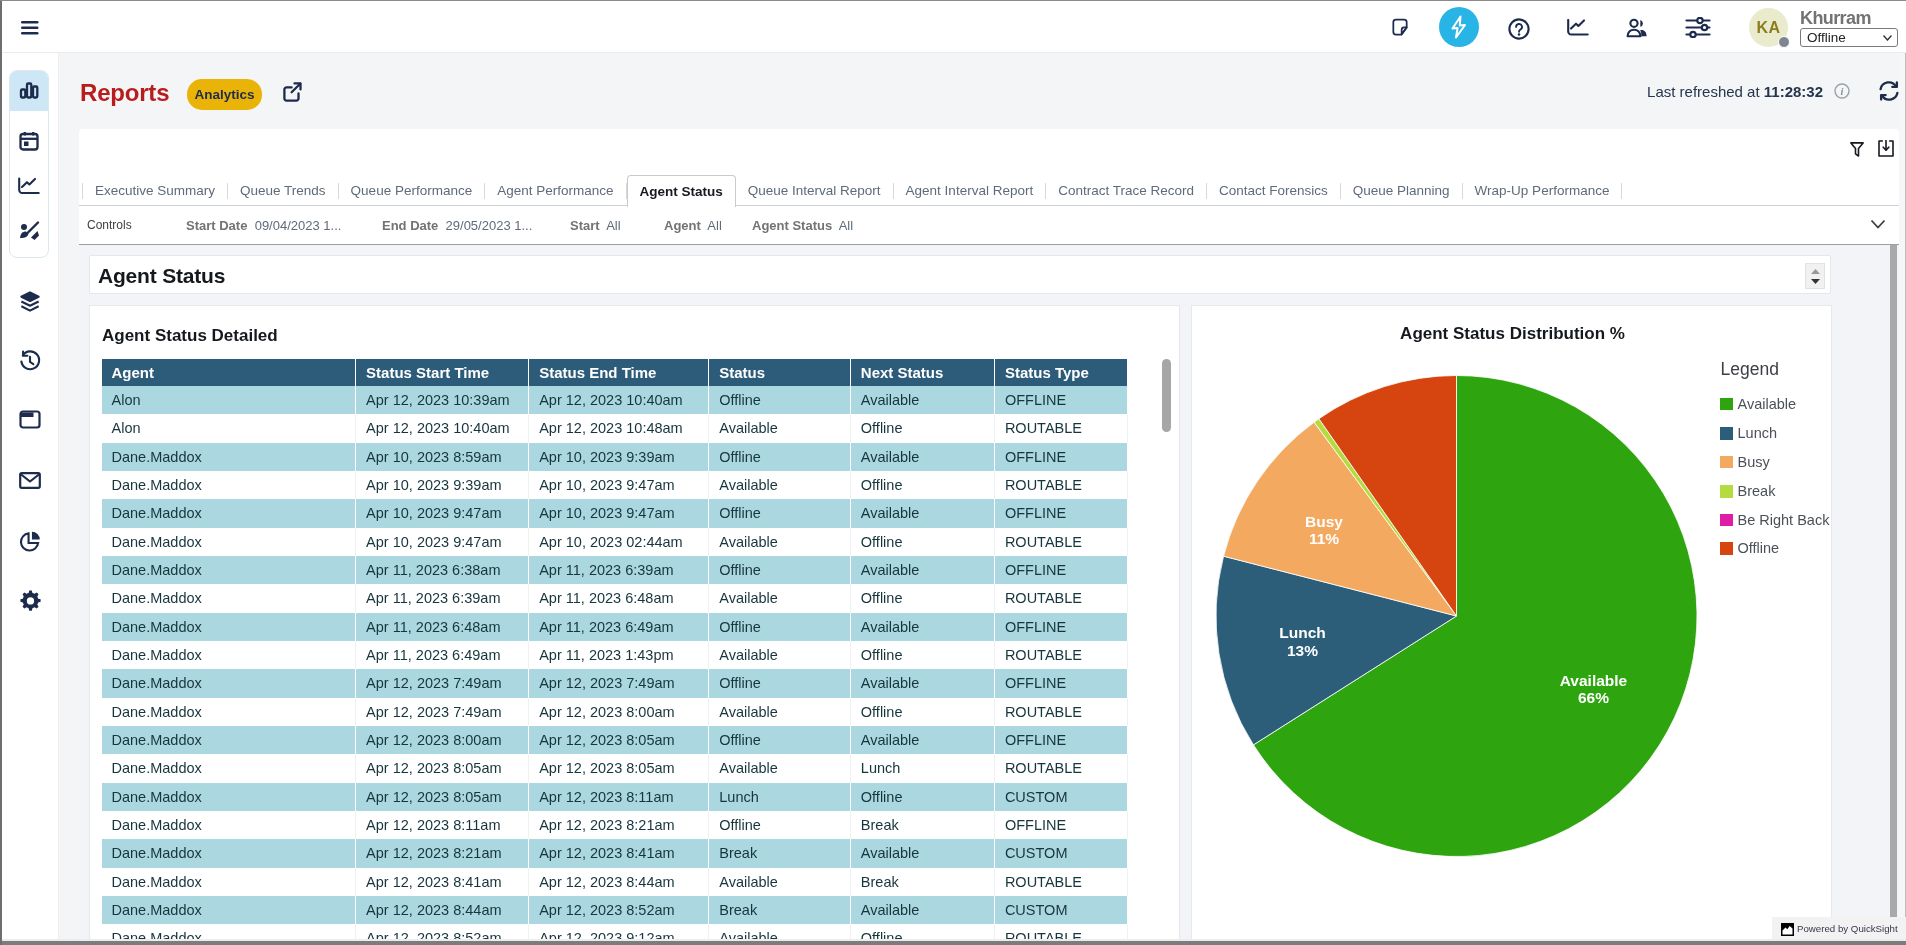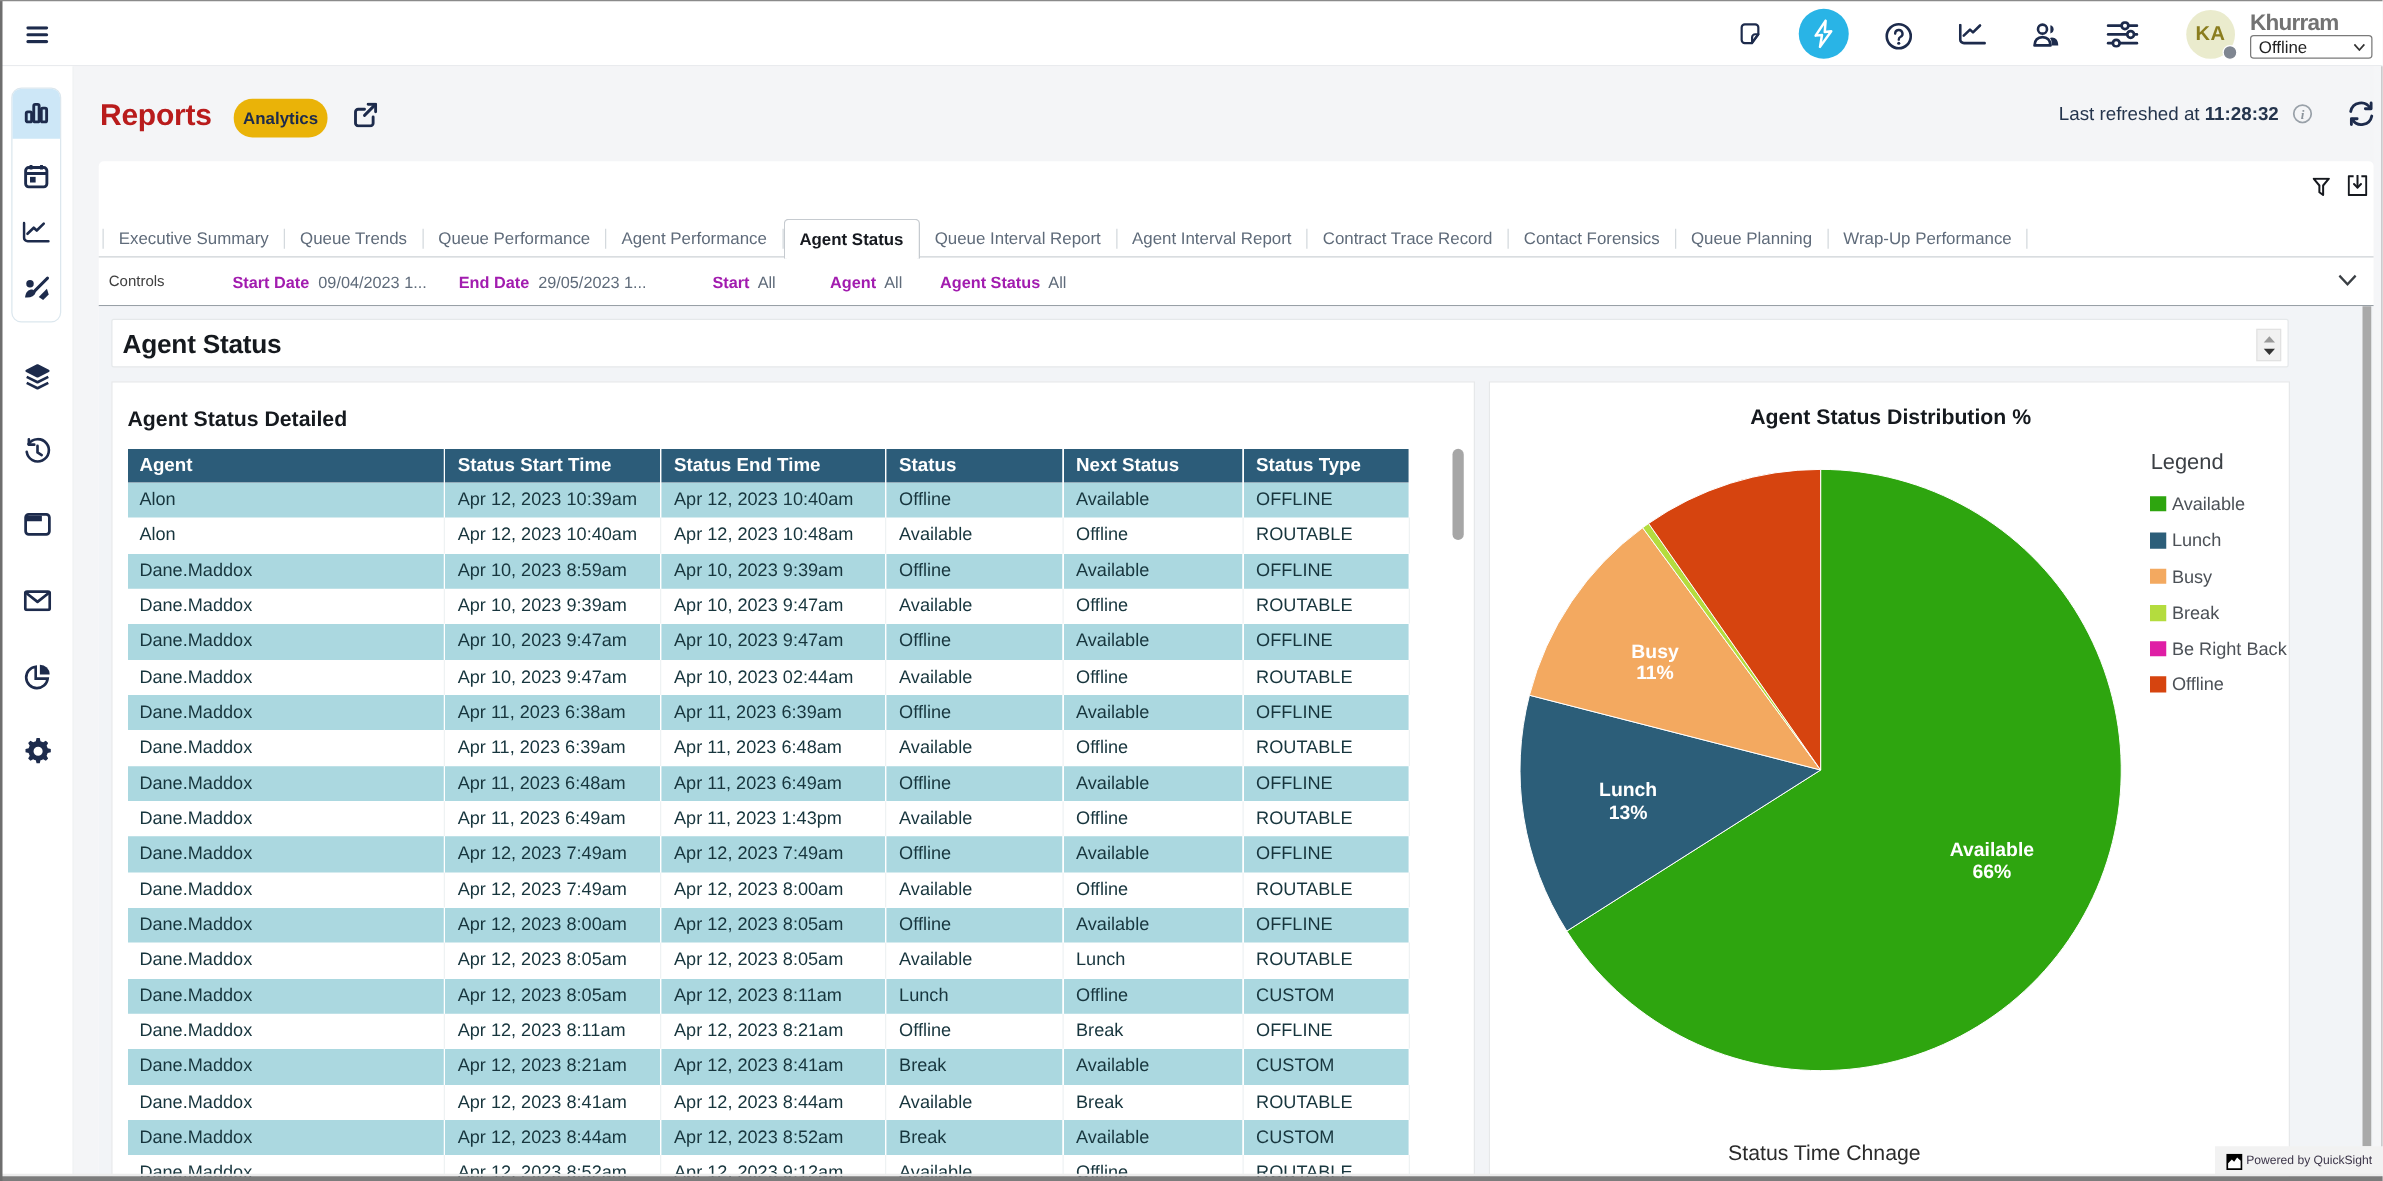--- a/index.html
+++ b/index.html
@@ -12,21 +12,21 @@
 #reports{position:absolute;left:80px;top:79px;font-size:24px;font-weight:bold;color:#b91c1c;letter-spacing:-0.2px}
 #badge{position:absolute;left:187px;top:79px;width:75px;height:31px;background:#eab308;border-radius:15px;color:#1d2b4c;font-size:13.5px;font-weight:bold;text-align:center;line-height:31px}
 #lastref{position:absolute;right:83px;top:83px;font-size:15px;color:#25354d}
 #tabscard{position:absolute;left:79px;top:128.5px;width:1820px;height:816px;background:#fff;border-radius:4px}
 #tabrow{position:absolute;left:0;top:46.5px;width:1820px;height:31px;border-bottom:1px solid #cdd2d6;white-space:nowrap}
 .tab{display:inline-block;vertical-align:top;height:31px;line-height:31px;padding:0 12px;font-size:13.5px;color:#5f6b7a}
 .tsep{display:inline-block;vertical-align:top;height:16px;margin-top:8px;width:1px;background:#d4d9dd}
 .tab.active{font-weight:bold;color:#16191f;background:#fff;border:1px solid #c6cbd0;border-bottom:none;border-radius:4px 4px 0 0;height:32px;position:relative;z-index:2}
 #ctrlrow{position:absolute;left:0;top:77.5px;width:1820px;height:39px;border-bottom:1px solid #98a0a6;font-size:13px;color:#5f6b7a}
 .cl{position:absolute;top:12px;white-space:nowrap}
-.cb{font-weight:bold;color:#a21caf}
+.cb{font-weight:bold;color:#737373}
 #embed{position:absolute;left:79px;top:245px;width:1820px;height:700px;background:#f2f4f7}
 #asbox{position:absolute;left:10px;top:9.5px;width:1742px;height:39px;background:#fff;border:1px solid #e5e8ea;border-radius:2px}
 #asbox .t{position:absolute;left:8px;top:6px;font-size:21px;line-height:28px;font-weight:bold;color:#15191e;letter-spacing:-0.2px}
 #spin{position:absolute;right:5px;top:7px;width:20px;height:26px;background:#f1f1f1;border:1px solid #e2e2e2}
 #lcard{position:absolute;left:10px;top:59.5px;width:1091px;height:641px;background:#fff;border:1px solid #e6e8ea}
 #rcard{position:absolute;left:1112px;top:59.5px;width:641px;height:641px;background:#fff;border:1px solid #e6e8ea}
 #lcard .title{position:absolute;left:12px;top:20px;font-size:17px;font-weight:bold;color:#15191e}
 table{border-collapse:collapse;table-layout:fixed}
 #tbl{position:absolute;left:11.5px;top:53.5px;width:1026px}
 #tbl th{background:#2c5c79;color:#fff;font-size:15px;font-weight:bold;text-align:left;height:27px;padding:0 0 0 10px;border-right:1px solid #fff;white-space:nowrap;overflow:hidden}
@@ -176,21 +176,21 @@
     </svg>
  <svg class="abs" style="left:1799px;top:11.5px" width="16" height="17" viewBox="0 0 16 17" fill="none" stroke="#16191f" stroke-width="1.6" stroke-linejoin="round">
   <path d="M4.9 1 H1 v15 h14 V1 h-3.9"></path>
   <path d="M8 0.5 v9.4" stroke-linecap="round"></path>
       <path d="M5.2 7.2 L8 10.1 L10.8 7.2" stroke-linecap="round"></path>
     </svg>
  <div id="tabrow"><span class="tsep" style="margin-left:3px"></span><span class="tab">Executive Summary</span><span class="tsep"></span><span class="tab">Queue Trends</span><span class="tsep"></span><span class="tab">Queue Performance</span><span class="tsep"></span><span class="tab">Agent Performance</span><span class="tsep"></span><span class="tab active">Agent Status</span><span class="tab">Queue Interval Report</span><span class="tsep"></span><span class="tab">Agent Interval Report</span><span class="tsep"></span><span class="tab">Contract Trace Record</span><span class="tsep"></span><span class="tab">Contact Forensics</span><span class="tsep"></span><span class="tab">Queue Planning</span><span class="tsep"></span><span class="tab">Wrap-Up Performance</span><span class="tsep"></span></div>
  <div id="ctrlrow">
   <span class="cl" style="left:8px;font-size:12px;color:#404040">Controls</span>
   <span class="cl" style="left:107px"><span class="cb">Start Date</span>&nbsp; 09/04/2023 1...</span>
-  <span class="cl" style="left:288px"><span class="cb">End Date</span>&nbsp; 29/05/2023 1...</span>
+  <span class="cl" style="left:303px"><span class="cb">End Date</span>&nbsp; 29/05/2023 1...</span>
   <span class="cl" style="left:491px"><span class="cb">Start</span>&nbsp; All</span>
   <span class="cl" style="left:585px"><span class="cb">Agent</span>&nbsp; All</span>
   <span class="cl" style="left:673px"><span class="cb">Agent Status</span>&nbsp; All</span>
   <svg class="abs" style="left:1791px;top:13px" width="16" height="11" viewBox="0 0 16 11">
         <path d="M1.5 1.5 L8 8.5 L14.5 1.5" fill="none" stroke="#3a3f44" stroke-width="1.8"></path>
       </svg>
  </div>
 </div>
 
 <div id="embed">
@@ -401,21 +401,20 @@
   <div class="pielbl" style="left:401.5px;top:366px;transform:translateX(-50%)">Available<br>66%</div>
   <div class="pielbl" style="left:110.5px;top:318.5px;transform:translateX(-50%)">Lunch<br>13%</div>
   <div class="pielbl" style="left:132px;top:207px;transform:translateX(-50%)">Busy<br>11%</div>
   <div style="position:absolute;left:528.5px;top:53px;font-size:17.5px;color:#3c4045">Legend</div>
 <div class="leg" style="top:90px"><span class="sq" style="background:#2ea50f"></span>Available</div>
 <div class="leg" style="top:119.5px"><span class="sq" style="background:#2c5e79"></span>Lunch</div>
 <div class="leg" style="top:148px"><span class="sq" style="background:#f3a960"></span>Busy</div>
 <div class="leg" style="top:177.5px"><span class="sq" style="background:#b4dc3e"></span>Break</div>
 <div class="leg" style="top:206px"><span class="sq" style="background:#df1ea5"></span>Be Right Back</div>
 <div class="leg" style="top:234.5px"><span class="sq" style="background:#d6440f"></span>Offline</div>
-  <div id="stc">Status Time Chnage</div>
  </div>
  <div id="pqs">
   <svg style="position:absolute;left:8.5px;top:5.5px" width="13" height="13" viewBox="0 0 13 13">
         <rect width="13" height="13" fill="#000"></rect>
         <path d="M1.5 11.5 v-4 l3-3 1.8 1.8 2.4-3.3 2.8 2.5 v6 z" fill="#fff"></path>
       </svg>
   <span style="position:absolute;left:25px;top:6px">Powered by QuickSight</span>
  </div>
 </div>
 <div id="innerthumb"></div>

